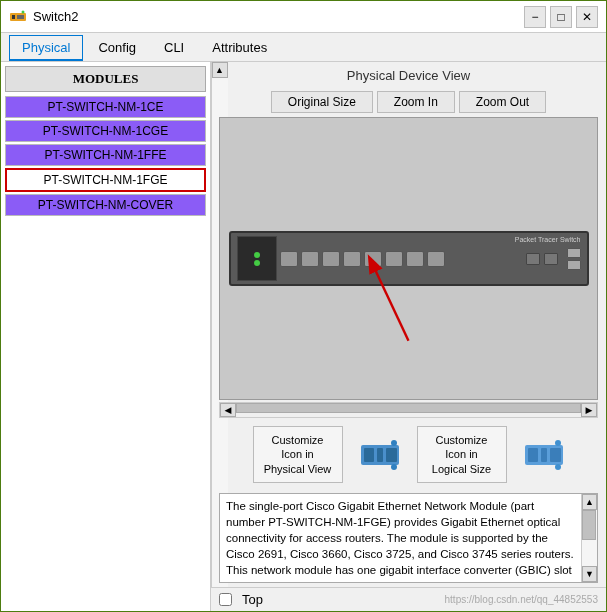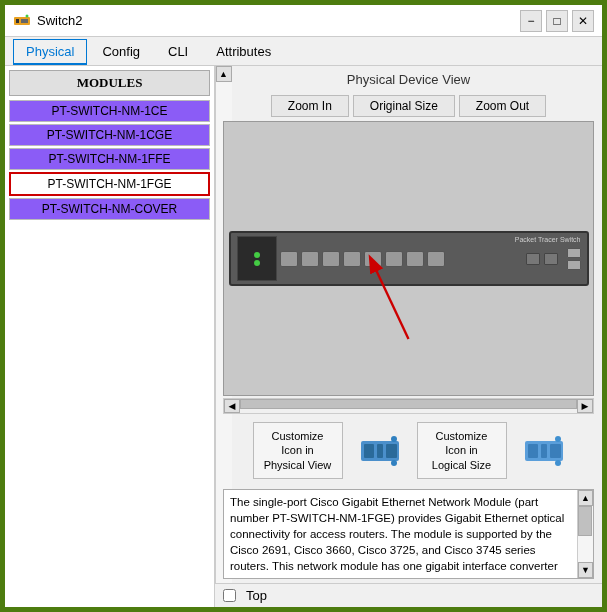--- a/index.html
+++ b/index.html
@@ -8,21 +8,21 @@
       font-size: 13px;
       background: #f0f0f0;
       width: 607px;
       height: 612px;
       overflow: hidden;
     }
     .window {
       width: 607px;
       height: 612px;
       background: #f0f0f0;
-      border: 5px solid #4d7c0f;
+      border: 1px solid #4d7c0f;
       display: flex;
       flex-direction: column;
     }
     .title-bar {
       background: #fff;
       border-bottom: 1px solid #ccc;
       padding: 4px 8px;
       display: flex;
       align-items: center;
       justify-content: space-between;
@@ -461,22 +461,22 @@
         <div class="sb-scroll-track"></div>
         <div class="sb-scroll-down">▼</div>
       </div>
     </div>
 
     <div class="right-panel">
 
       <div class="device-view-title">Physical Device View</div>
 
       <div class="zoom-bar">
+        <button class="zoom-btn">Original Size</button>
         <button class="zoom-btn">Zoom In</button>
-        <button class="zoom-btn">Original Size</button>
         <button class="zoom-btn">Zoom Out</button>
       </div>
 
       <div class="device-image-area">
         <div class="device-image-inner">
 
           <div class="switch-device">
             <div class="switch-left-module">
               <div class="led-green"></div>
               <div class="led-green"></div>
@@ -562,16 +562,17 @@
           </div>
           <div class="desc-scroll-down">▼</div>
         </div>
       </div>
 
       <div class="bottom-bar">
         <div class="checkbox-row">
           <input type="checkbox" style="">
           <label>Top</label>
         </div>
+        <span class="watermark">https://blog.csdn.net/qq_44852553</span>
       </div>
     </div>
   </div>
 </div>
 
 </body></html>

